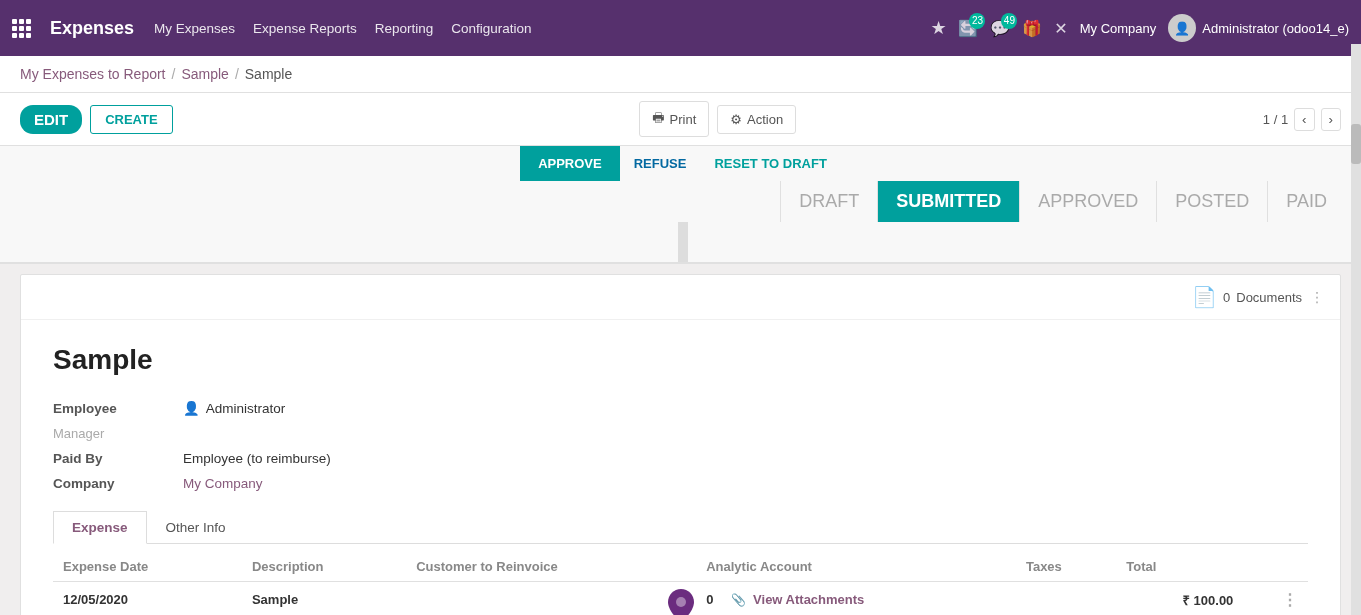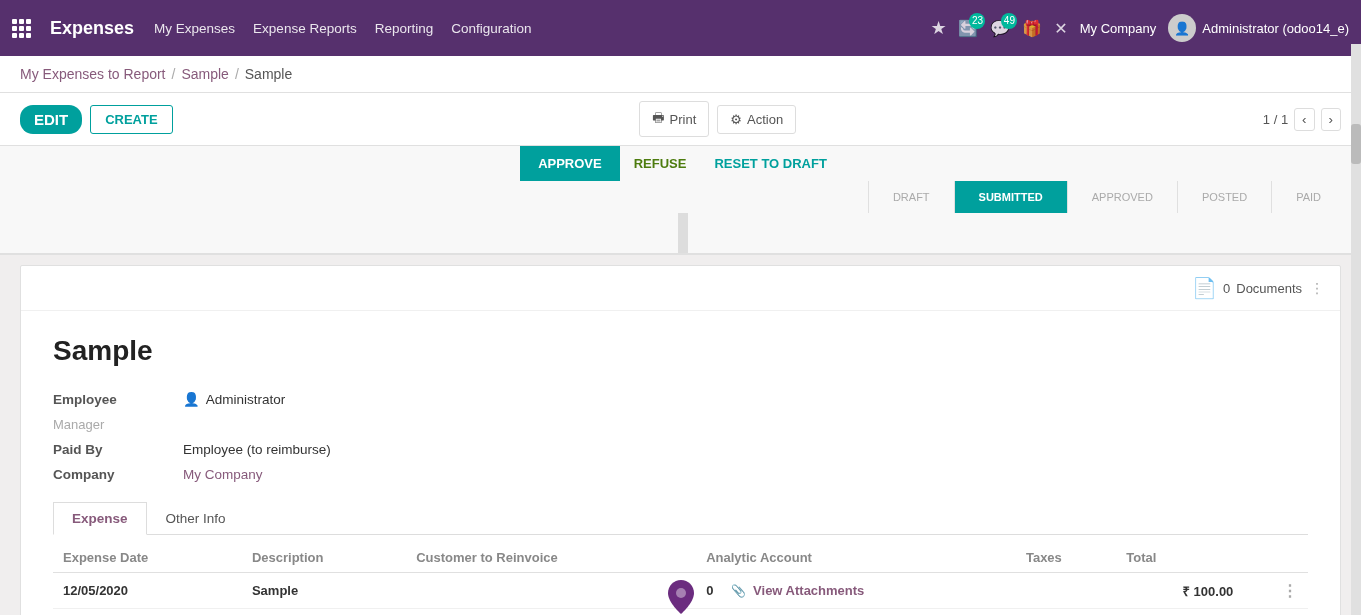--- a/index.html
+++ b/index.html
@@ -79,31 +79,31 @@
       padding: 0 16px;
       gap: 0;
       flex-direction: column;
     }
     .statusbar-actions { display: flex; align-items: center; gap: 0; }
     .btn-approve {
       background: #00a09d; color: white; border: none;
       padding: 10px 18px; cursor: pointer; font-size: 13px; font-weight: bold; border-radius: 0;
     }
     .btn-refuse {
-      background: none; color: #4d7c0f; border: none;
+      background: none; color: #0369a1; border: none;
       padding: 10px 14px; cursor: pointer; font-size: 13px; font-weight: bold;
     }
     .btn-reset {
       background: none; color: #00a09d; border: none;
       padding: 10px 14px; cursor: pointer; font-size: 13px; font-weight: bold;
     }
     .statusbar-spacer { flex: 1; }
     .status-steps { display: flex; align-items: center; gap: 0; margin-left: auto; }
     .status-step {
-      padding: 10px 24px; font-size: 11px; color: #aaa; cursor: pointer;
+      padding: 10px 18px; font-size: 18px; color: #aaa; cursor: pointer;
       position: relative; border-left: 1px solid #e0e0e0; text-align: right;
     }
     .status-step.active {
       background: #00a09d; color: white; font-weight: bold;
     }
     .status-step.inactive { color: #aaa; }
 
     
     .main-content { padding: 10px 20px; }
     .record-card {

